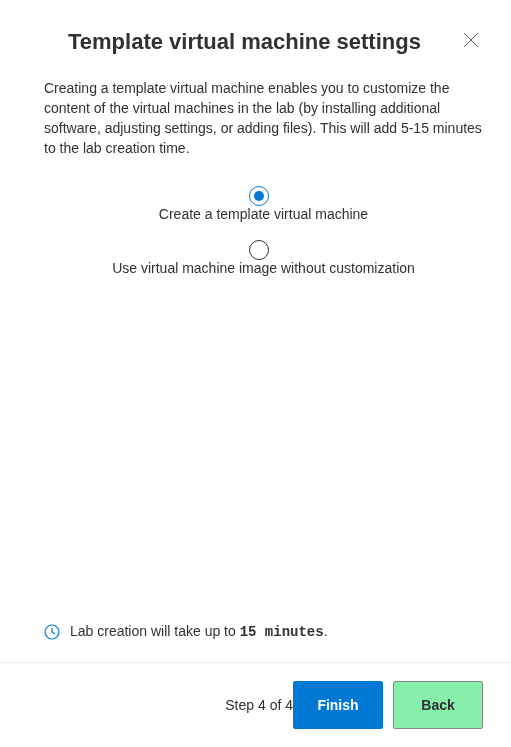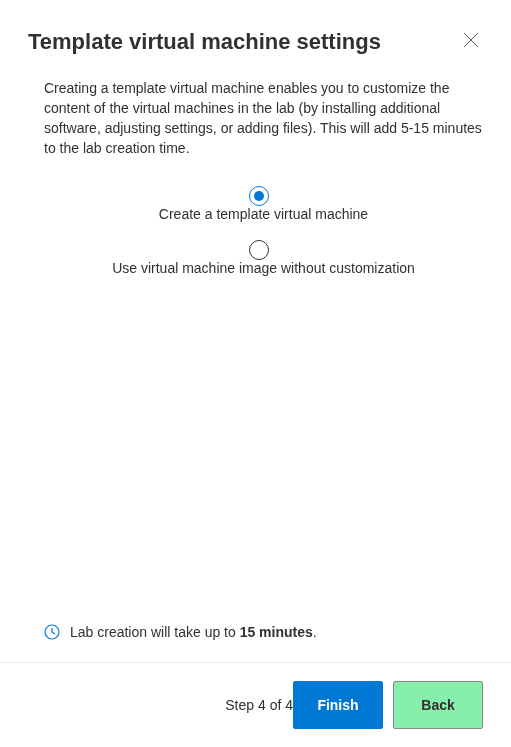--- a/index.html
+++ b/index.html
@@ -11,20 +11,21 @@
       height: 747px;
       display: flex;
       flex-direction: column;
       overflow: hidden;
     }
     .header {
       display: flex;
       justify-content: space-between;
       align-items: flex-start;
       padding: 28px 28px 0 28px;
+      margin-left: 40px;
     }
     .title {
       font-size: 22px;
       font-weight: 600;
       color: #323130;
       line-height: 28px;
     }
     .close-btn {
       background: none;
       border: none;
@@ -89,21 +90,21 @@
     .clock-icon {
       width: 16px;
       height: 16px;
       margin-right: 10px;
       flex-shrink: 0;
     }
     .info-text {
       font-size: 14px;
       color: #323130;
     }
-    .info-text b { font-weight: 600; }
+    .info-text b { font-weight: 600; font-family: Liberation Mono, monospace; }
     .footer {
       border-top: 1px solid #edebe9;
       padding: 18px 28px;
       display: flex;
       justify-content: flex-end;
       align-items: center;
     }
     .step-label {
       font-size: 14px;
       color: #323130;

